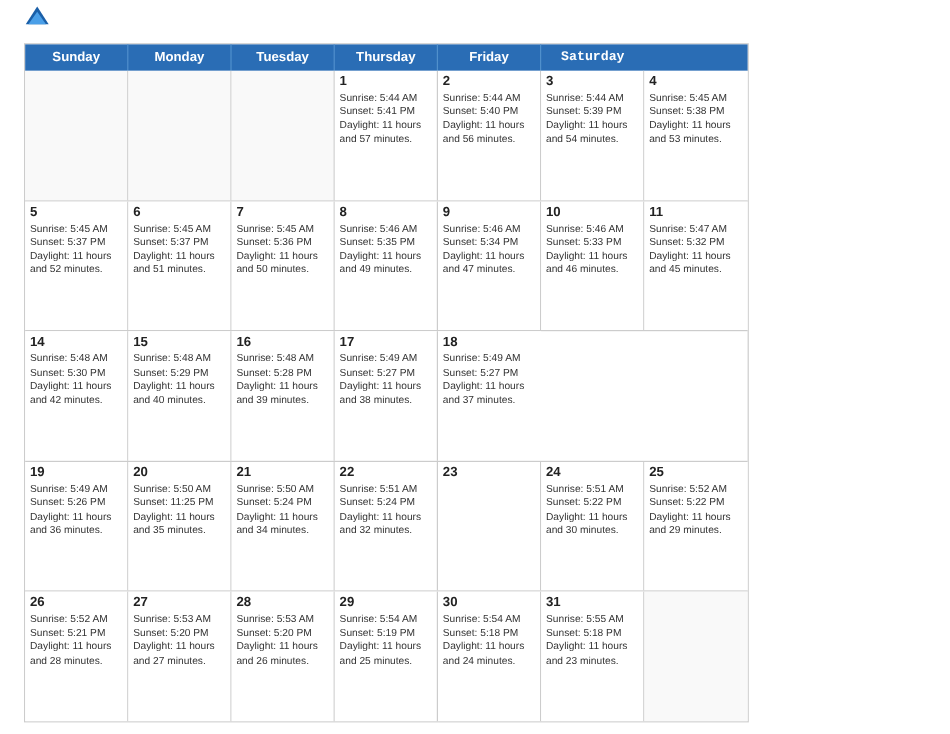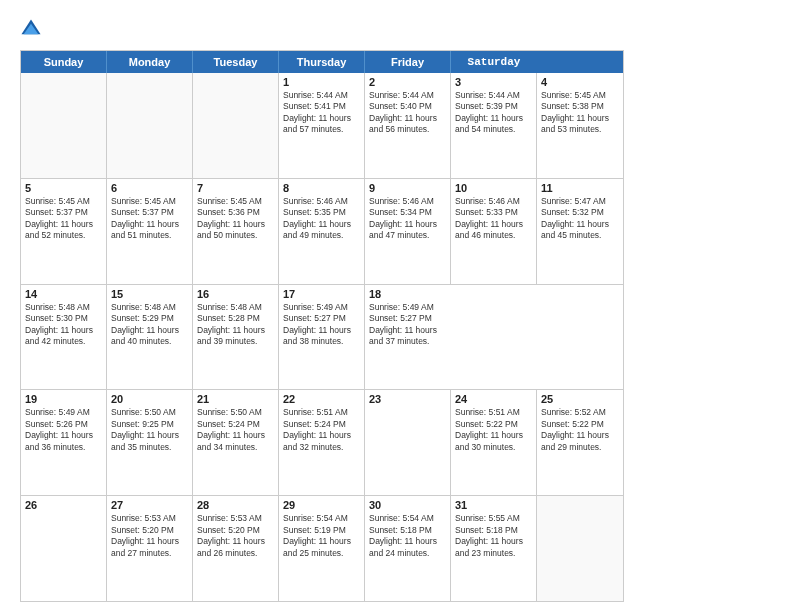--- a/index.html
+++ b/index.html
@@ -6,21 +6,21 @@
     body {
       font-family: Arial, sans-serif;
       background: #fff;
       width: 792px;
       height: 612px;
       overflow: hidden;
     }
     .page {
       width: 644px;
       height: 612px;
-      padding: 18px 20px 10px 20px;
+      padding: 4px 20px 10px 20px;
       display: flex;
       flex-direction: column;
     }
     .header {
       display: flex;
       justify-content: space-between;
       align-items: flex-start;
       margin-bottom: 10px;
     }
     .logo {
@@ -280,21 +280,21 @@
           <div class="cal-cell">
             <div class="day-num">19</div>
             <div class="day-info">Sunrise: 5:49 AM
 Sunset: 5:26 PM
 Daylight: 11 hours
 and 36 minutes.</div>
           </div>
           <div class="cal-cell">
             <div class="day-num">20</div>
             <div class="day-info">Sunrise: 5:50 AM
-Sunset: 9:25 PM
+Sunset: 11:25 PM
 Daylight: 11 hours
 and 35 minutes.</div>
           </div>
           <div class="cal-cell">
             <div class="day-num">21</div>
             <div class="day-info">Sunrise: 5:50 AM
 Sunset: 5:24 PM
 Daylight: 11 hours
 and 34 minutes.</div>
           </div>
@@ -319,20 +319,24 @@
             <div class="day-num">25</div>
             <div class="day-info">Sunrise: 5:52 AM
 Sunset: 5:22 PM
 Daylight: 11 hours
 and 29 minutes.</div>
           </div>
         </div>
         <div class="cal-row">
           <div class="cal-cell">
             <div class="day-num">26</div>
+            <div class="day-info">Sunrise: 5:52 AM
+Sunset: 5:21 PM
+Daylight: 11 hours
+and 28 minutes.</div>
           </div>
           <div class="cal-cell">
             <div class="day-num">27</div>
             <div class="day-info">Sunrise: 5:53 AM
 Sunset: 5:20 PM
 Daylight: 11 hours
 and 27 minutes.</div>
           </div>
           <div class="cal-cell">
             <div class="day-num">28</div>

